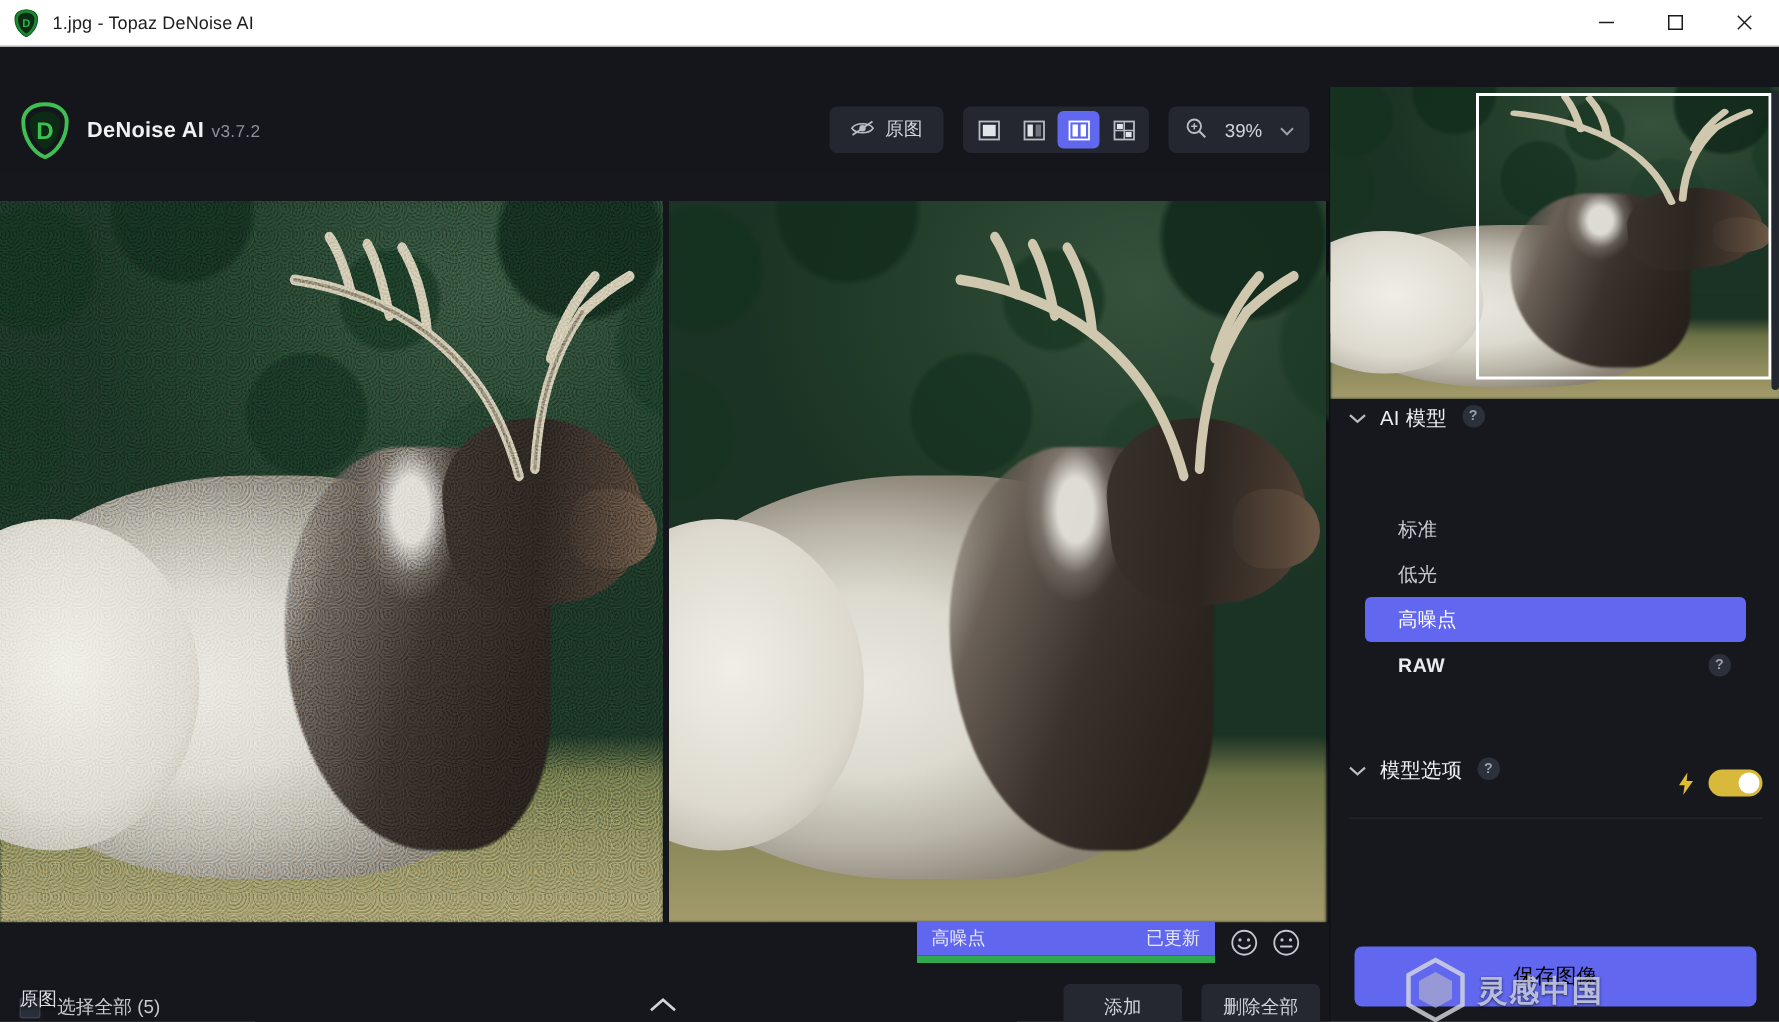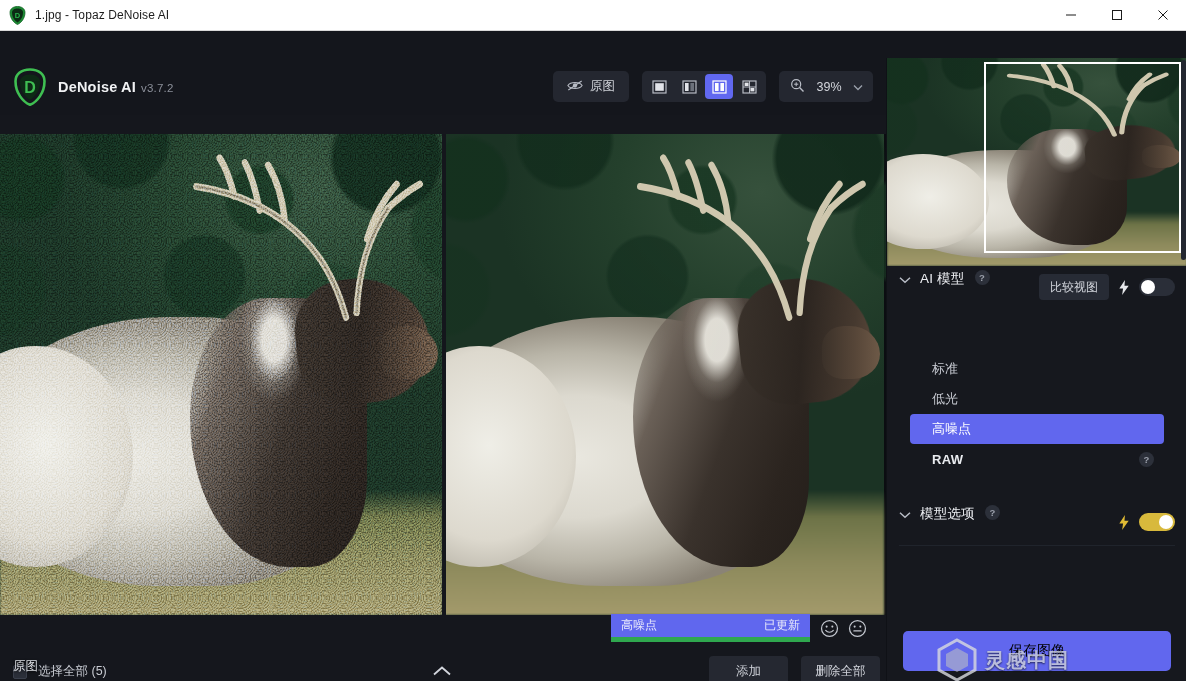--- a/index.html
+++ b/index.html
@@ -252,21 +252,21 @@
   }
   .toggle.off { background:#2a2e38; }
   .toggle.on  { background:#d8b93c; }
   .toggle .knob {
     position:absolute; top:2px; width:14px; height:14px; border-radius:50%;
     background:#ffffff;
   }
   .toggle.off .knob { left:2px; }
   .toggle.on  .knob { left:20px; }
 
-  .model-list { position:absolute; left:0; top:296px; width:300px; }
+  .model-list { position:absolute; left:0; top:280px; width:300px; }
   .model-item {
     height:30px; margin:0 23px 0 23px; display:flex; align-items:center;
     padding-left:22px; border-radius:4px; font-size:13px; color:#c8cbd3;
     position:relative;
   }
   .model-item.selected { background:#6167ee; color:#ffffff; }
   .model-item.raw { color:#e9ebef; font-weight:bold; letter-spacing:.4px; }
   .model-item .item-q {
     position:absolute; right:10px; width:15px; height:15px; border-radius:50%;
     background:#2c303a; color:#9ba0ab; font-size:9.5px; display:flex;
@@ -569,33 +569,20 @@
       </div>
 
       <div class="sect-head" style="position:absolute;left:0;top:212px;width:300px;">
         <span class="chev-down">
           <svg width="12" height="8" viewBox="0 0 12 8">
               <polyline points="1,1.8 6,6.2 11,1.8" fill="none" stroke="#b8bcc5" stroke-width="1.5"></polyline>
             </svg>
         </span>
         <span class="sect-title">AI 模型</span>
         <span class="qmark">?</span>
-        <span class="sect-right">
-          <span class="cmpbtn">
-              <span>比较视图</span>
-            </span>
-          <span class="bolt">
-            <svg width="12" height="15" viewBox="0 0 12 16">
-                <polygon points="7,0 1,9 5,9 4,16 11,6 6.5,6" fill="#e6e8ec"></polygon>
-              </svg>
-          </span>
-          <span class="toggle off">
-              <span class="knob"></span>
-            </span>
-        </span>
       </div>
 
       <div class="model-list">
         <div class="model-item">
             <span>标准</span>
           </div>
         <div class="model-item">
             <span>低光</span>
           </div>
         <div class="model-item selected">

